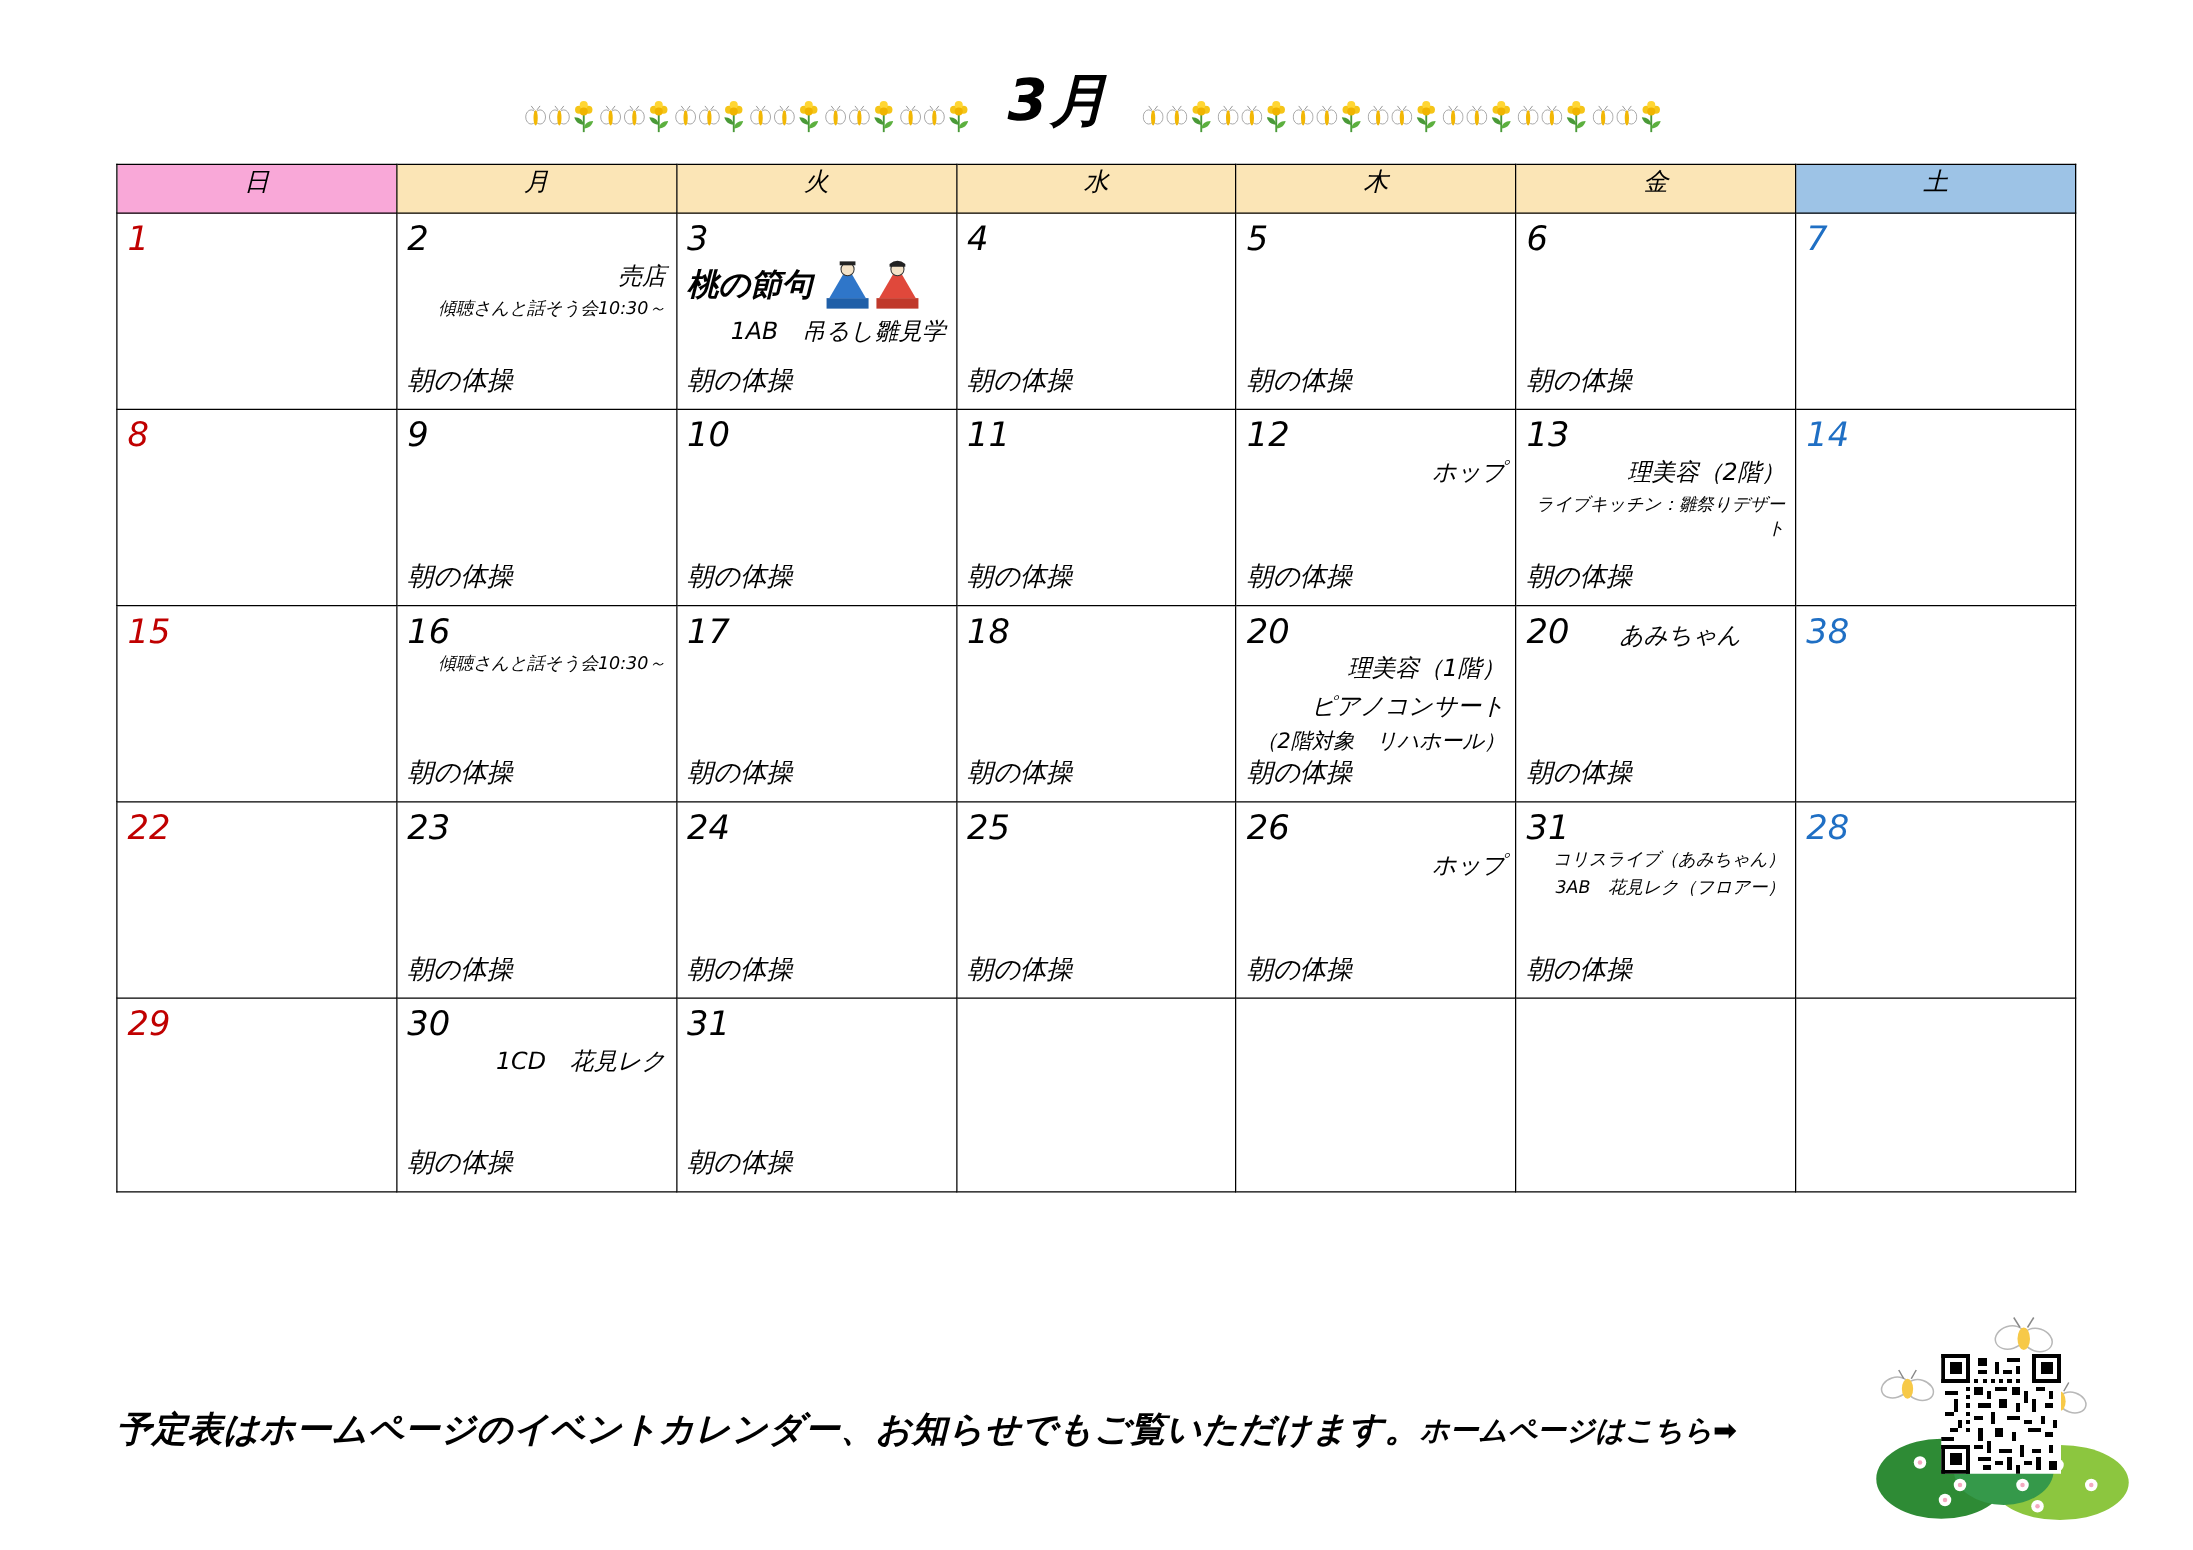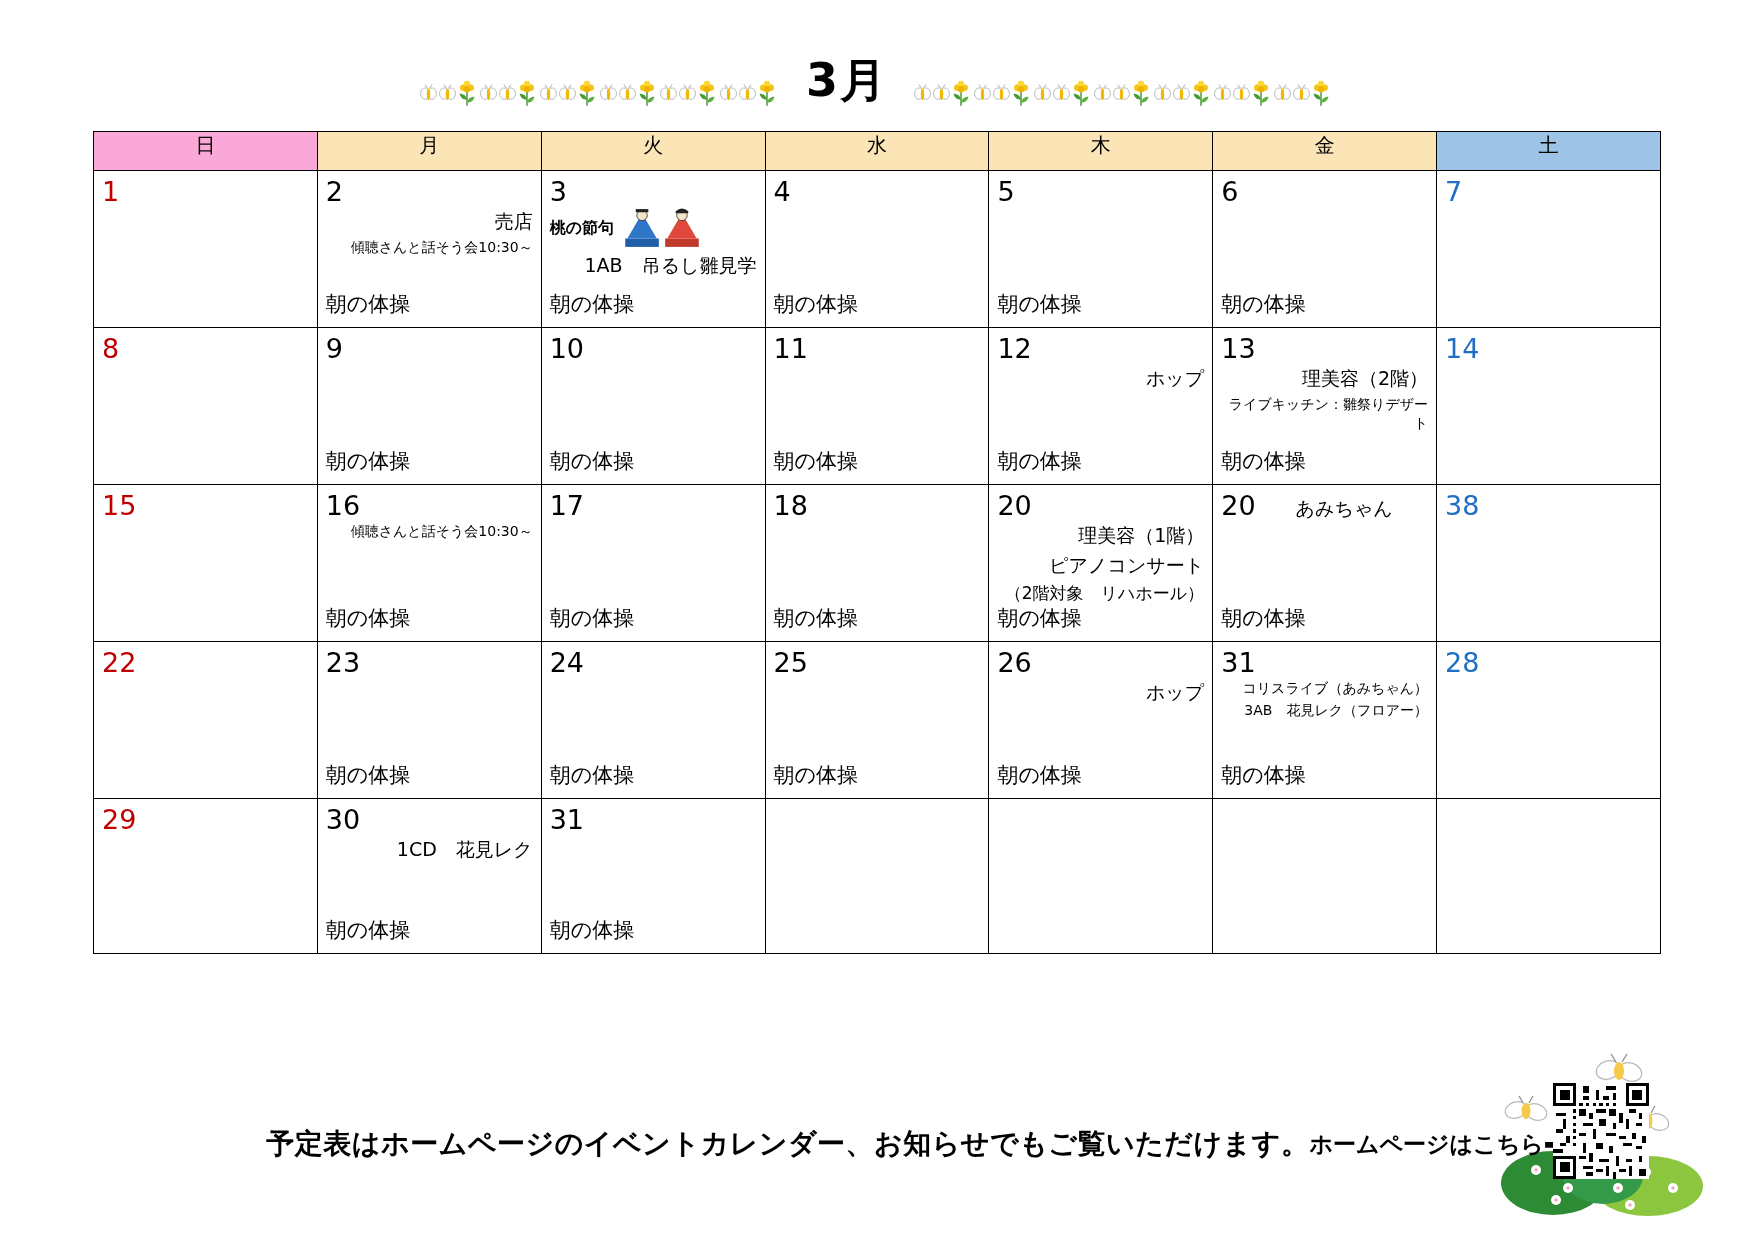--- a/index.html
+++ b/index.html
@@ -13,20 +13,21 @@
     font-family: "Liberation Sans", "DejaVu Sans", sans-serif;
     color: #000000;
     position: relative;
     overflow: hidden;
   }
   .page {
     position: relative;
     width: 1754px;
     height: 1240px;
     box-sizing: border-box;
+    font-style: italic;
   }
 
   
   .header {
     position: absolute;
     left: 0;
     top: 46px;
     width: 1754px;
     height: 72px;
     display: flex;
@@ -102,21 +103,21 @@
     padding: 0 8px;
   }
   .ev {
     font-size: 19px;
     line-height: 1.35;
     margin-top: 4px;
     font-family: "DejaVu Sans", "Liberation Sans", sans-serif;
     text-align: right;
   }
   .ev.big {
-    font-size: 16px;
+    font-size: 25px;
     font-weight: bold;
     margin-top: 2px;
   }
   .ev.small {
     font-size: 14px;
     margin-top: 3px;
   }
   .ev.med {
     font-size: 17px;
   }
@@ -156,21 +157,20 @@
   }
 
   
   .footer {
     position: absolute;
     left: 93px;
     top: 1125px;
     width: 1470px;
     display: flex;
     align-items: center;
-    justify-content: flex-end;
   }
   .footer-main {
     font-size: 28px;
     font-weight: bold;
     letter-spacing: 0.5px;
     font-family: "DejaVu Sans", "Liberation Sans", sans-serif;
   }
   .footer-sub {
     font-size: 23px;
     font-weight: bold;

